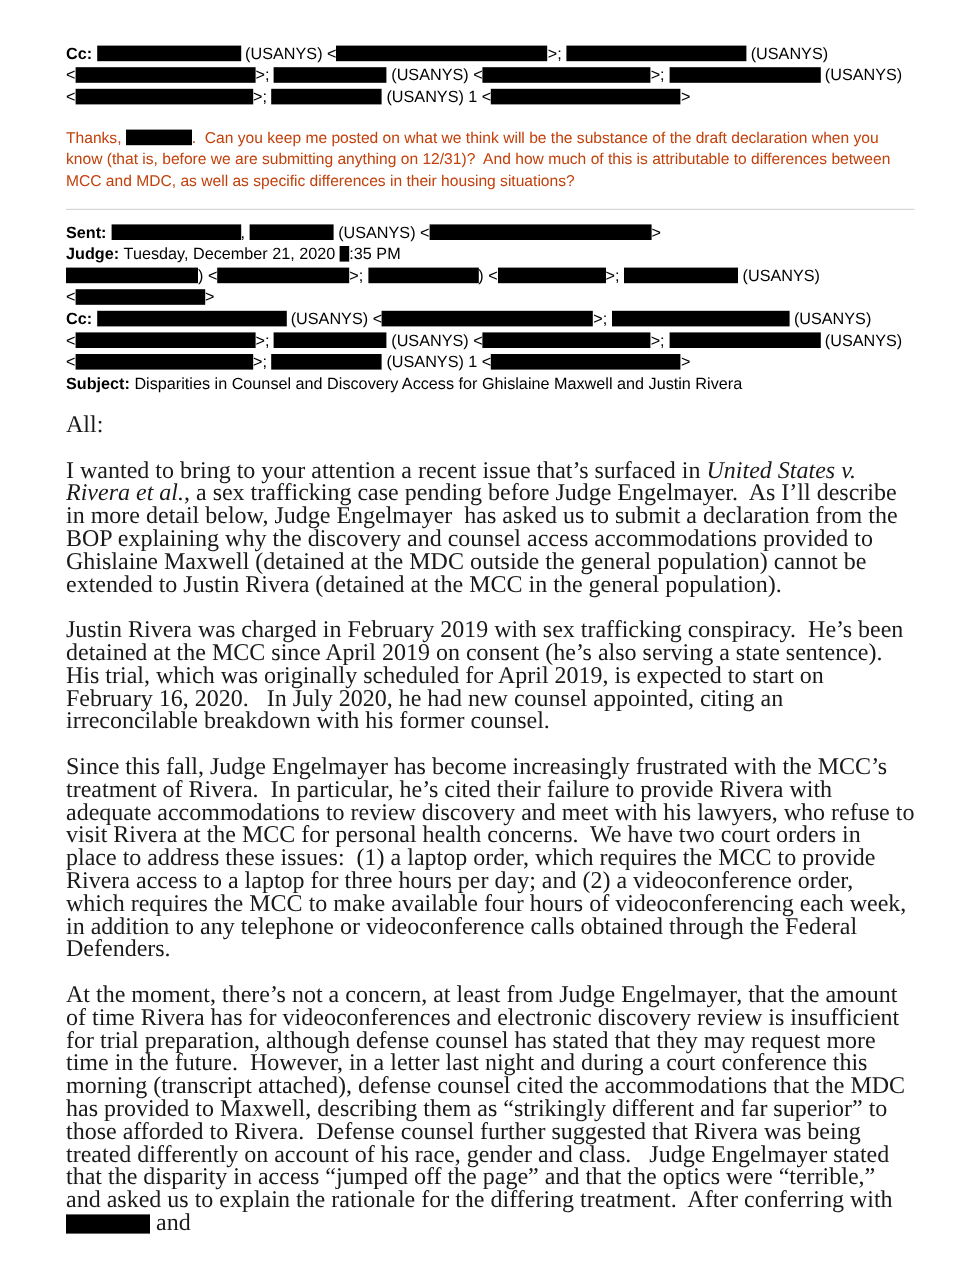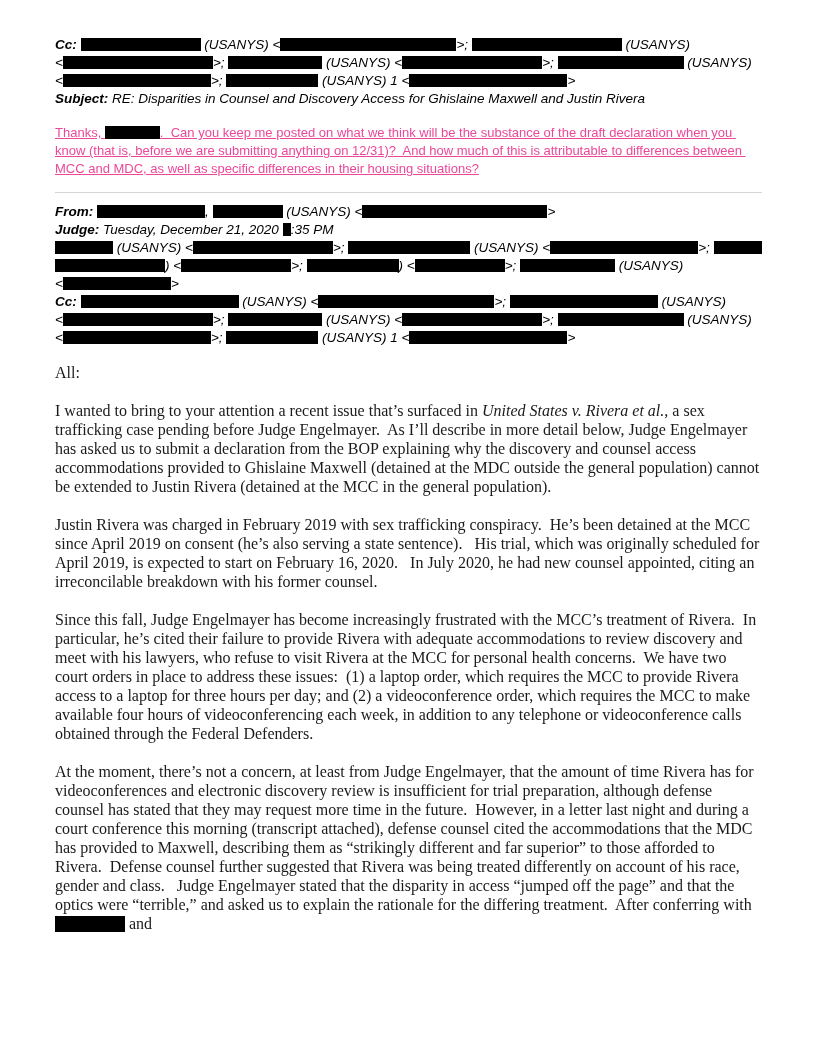--- a/index.html
+++ b/index.html
@@ -13,80 +13,78 @@
     overflow:hidden;
   }
   
   .hdr {
     font-family:"Liberation Sans", sans-serif;
     font-size:13.5px;
     line-height:18px;
     color:#000000;
     overflow:hidden;
   }
-  .hdr .line { white-space:nowrap;font-style:italic; }
+  .hdr .line { white-space:nowrap; }
   .hl { font-weight:bold; }
   .redaction {
     display:inline-block;
     background:#000000;
     height:13px;
     vertical-align:-2px;
   }
   
   .reply {
     font-family:"Liberation Sans", sans-serif;
     font-size:13px;
     line-height:18px;
-    color:#ec4899;
+    color:#c2410c;
     white-space:pre-wrap;
     margin:16px 0 14px 0;
-    text-decoration:underline;
   }
   hr.divider {
     border:none;
     border-top:1px solid #d4d4d4;
     margin:0 0 10px 0;
   }
   
   .bodytext {
     font-family:"Liberation Serif", serif;
-    font-size:16px;
+    font-size:20px;
     line-height:19px;
     color:#1a1a1a;
     margin-top:16px;
   }
   .bodytext p { margin:0 0 19px 0; white-space:pre-wrap; }
   .bodytext .redaction { height:16px; vertical-align:-3px; }
   .bodytext em { font-style:italic;margin-top:24px; }
 </style>
 </head>
 <body>
 
 <div class="page">
 
   <div class="hdr">
       <div class="line"><span class="hl">Cc: </span><span class="redaction" style="width: 120px;"></span><span> (USANYS) &lt;</span><span class="redaction" style="width: 176px;"></span><span>&gt;; </span><span class="redaction" style="width: 150px;"></span><span> (USANYS)</span></div>
       <div class="line"><span>&lt;</span><span class="redaction" style="width: 150px;"></span><span>&gt;; </span><span class="redaction" style="width: 94px;"></span><span> (USANYS) &lt;</span><span class="redaction" style="width: 140px;"></span><span>&gt;; </span><span class="redaction" style="width: 126px;"></span><span> (USANYS)</span></div>
       <div class="line"><span>&lt;</span><span class="redaction" style="width: 148px;"></span><span>&gt;; </span><span class="redaction" style="width: 92px;"></span><span> (USANYS) 1 &lt;</span><span class="redaction" style="width: 158px;"></span><span>&gt;</span></div>
-      <div class="line"><span class="hl">Subject: </span><span>RE: Disparities in Counsel and Discovery Access for Ghislaine Maxwell and Justin Rivera</span></div>
     </div>
 
   <div class="reply"><span>Thanks, </span><span class="redaction" style="width: 55px;"></span><span>.  Can you keep me posted on what we think will be the substance of the draft declaration when you know (that is, before we are submitting anything on 12/31)?  And how much of this is attributable to differences between MCC and MDC, as well as specific differences in their housing situations?</span></div>
 
   <hr class="divider">
 
   <div class="hdr">
-      <div class="line"><span class="hl">From: </span><span class="redaction" style="width: 108px;"></span><span>, </span><span class="redaction" style="width: 70px;"></span><span> (USANYS) &lt;</span><span class="redaction" style="width: 185px;"></span><span>&gt;</span></div>
+      <div class="line"><span class="hl">Sent: </span><span class="redaction" style="width: 108px;"></span><span>, </span><span class="redaction" style="width: 70px;"></span><span> (USANYS) &lt;</span><span class="redaction" style="width: 185px;"></span><span>&gt;</span></div>
       <div class="line"><span class="hl">Judge: </span><span>Tuesday, December 21, 2020 </span><span class="redaction" style="width: 8px;"></span><span>:35 PM</span></div>
-      <div class="line"><span class="redaction" style="width: 58px;"></span><span> (USANYS) &lt;</span><span class="redaction" style="width: 140px;"></span><span>&gt;; </span><span class="redaction" style="width: 122px;"></span><span> (USANYS) &lt;</span><span class="redaction" style="width: 148px;"></span><span>&gt;; </span><span class="redaction" style="width: 62px;"></span></div>
       <div class="line"><span class="redaction" style="width: 110px;"></span><span>) &lt;</span><span class="redaction" style="width: 110px;"></span><span>&gt;; </span><span class="redaction" style="width: 92px;"></span><span>) &lt;</span><span class="redaction" style="width: 90px;"></span><span>&gt;; </span><span class="redaction" style="width: 95px;"></span><span> (USANYS)</span></div>
       <div class="line"><span>&lt;</span><span class="redaction" style="width: 108px;"></span><span>&gt;</span></div>
       <div class="line"><span class="hl">Cc: </span><span class="redaction" style="width: 158px;"></span><span> (USANYS) &lt;</span><span class="redaction" style="width: 176px;"></span><span>&gt;; </span><span class="redaction" style="width: 148px;"></span><span> (USANYS)</span></div>
       <div class="line"><span>&lt;</span><span class="redaction" style="width: 150px;"></span><span>&gt;; </span><span class="redaction" style="width: 94px;"></span><span> (USANYS) &lt;</span><span class="redaction" style="width: 140px;"></span><span>&gt;; </span><span class="redaction" style="width: 126px;"></span><span> (USANYS)</span></div>
       <div class="line"><span>&lt;</span><span class="redaction" style="width: 148px;"></span><span>&gt;; </span><span class="redaction" style="width: 92px;"></span><span> (USANYS) 1 &lt;</span><span class="redaction" style="width: 158px;"></span><span>&gt;</span></div>
+      <div class="line"><span class="hl">Subject: </span><span>Disparities in Counsel and Discovery Access for Ghislaine Maxwell and Justin Rivera</span></div>
     </div>
 
   <div class="bodytext">
       <p><span>All:</span></p>
       <p><span>I wanted to bring to your attention a recent issue that’s surfaced in </span><em>United States v. Rivera et al.</em><span>, a sex trafficking case pending before Judge Engelmayer.  As I’ll describe in more detail below, Judge Engelmayer  has asked us to submit a declaration from the BOP explaining why the discovery and counsel access accommodations provided to Ghislaine Maxwell (detained at the MDC outside the general population) cannot be extended to Justin Rivera (detained at the MCC in the general population).</span></p>
       <p><span>Justin Rivera was charged in February 2019 with sex trafficking conspiracy.  He’s been detained at the MCC since April 2019 on consent (he’s also serving a state sentence).   His trial, which was originally scheduled for April 2019, is expected to start on February 16, 2020.   In July 2020, he had new counsel appointed, citing an irreconcilable breakdown with his former counsel.</span></p>
       <p><span>Since this fall, Judge Engelmayer has become increasingly frustrated with the MCC’s treatment of Rivera.  In particular, he’s cited their failure to provide Rivera with adequate accommodations to review discovery and meet with his lawyers, who refuse to visit Rivera at the MCC for personal health concerns.  We have two court orders in place to address these issues:  (1) a laptop order, which requires the MCC to provide Rivera access to a laptop for three hours per day; and (2) a videoconference order, which requires the MCC to make available four hours of videoconferencing each week, in addition to any telephone or videoconference calls obtained through the Federal Defenders.</span></p>
       <p><span>At the moment, there’s not a concern, at least from Judge Engelmayer, that the amount of time Rivera has for videoconferences and electronic discovery review is insufficient for trial preparation, although defense counsel has stated that they may request more time in the future.  However, in a letter last night and during a court conference this morning (transcript attached), defense counsel cited the accommodations that the MDC has provided to Maxwell, describing them as “strikingly different and far superior” to those afforded to Rivera.  Defense counsel further suggested that Rivera was being treated differently on account of his race, gender and class.   Judge Engelmayer stated that the disparity in access “jumped off the page” and that the optics were “terrible,” and asked us to explain the rationale for the differing treatment.  After conferring with </span><span class="redaction" style="width: 70px;"></span><span> and</span></p>
     </div>
 

